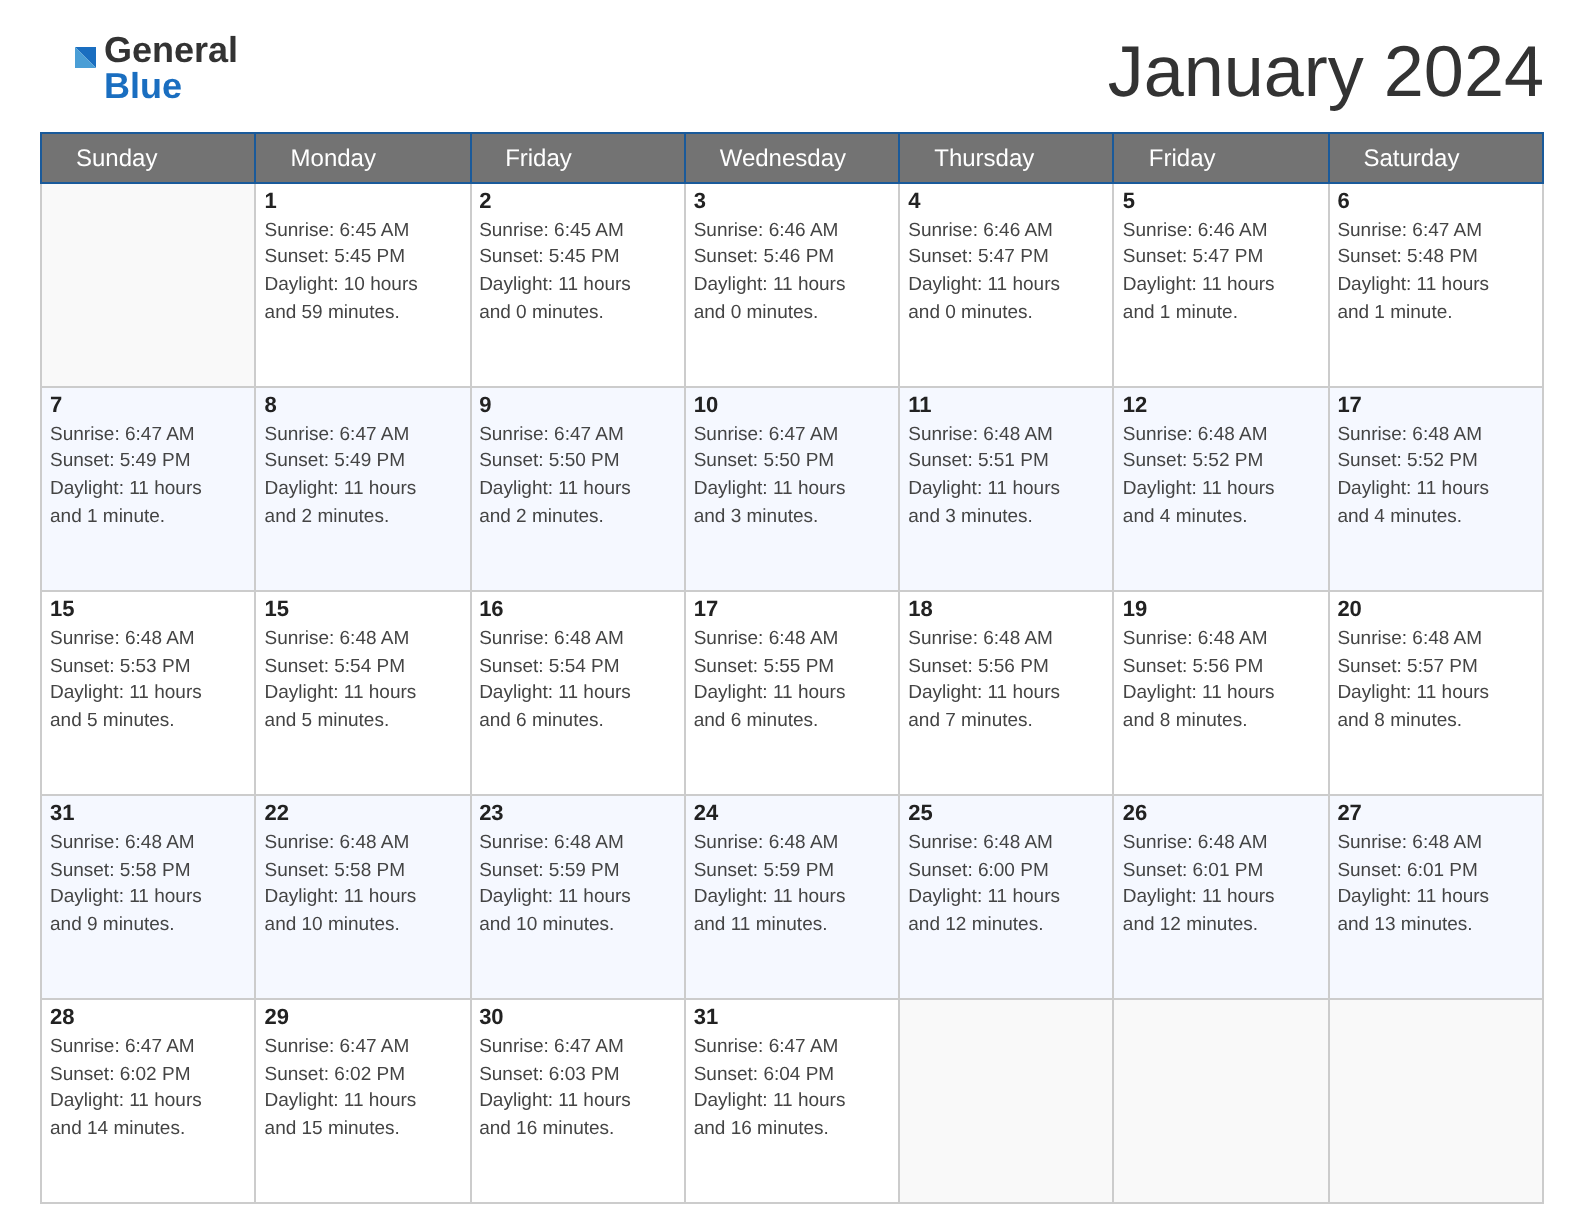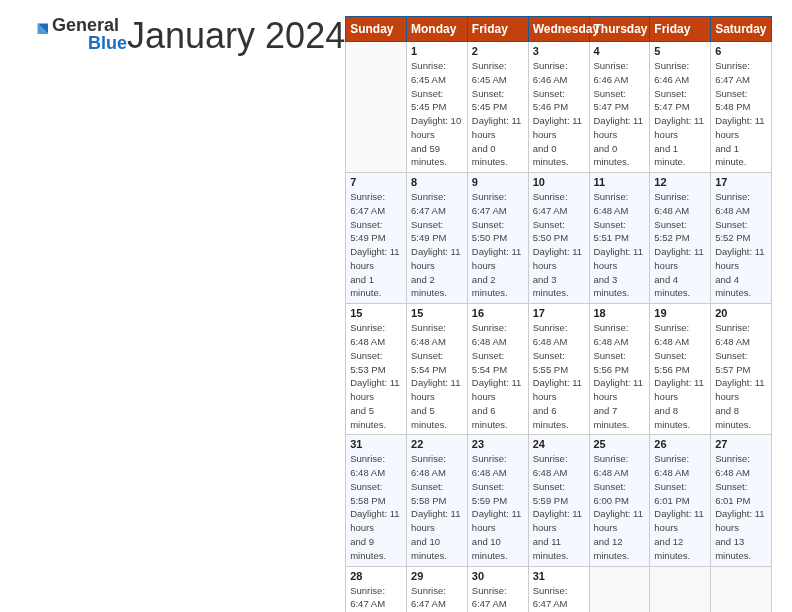--- a/index.html
+++ b/index.html
@@ -8,39 +8,40 @@
       background: #fff;
       width: 792px;
       height: 612px;
       overflow: hidden;
     }
     .page {
       width: 792px;
       height: 612px;
       padding: 16px 20px 10px 20px;
       display: flex;
+      flex-direction: column;
     }
     .header {
       display: flex;
       justify-content: space-between;
       align-items: flex-start;
       margin-bottom: 10px;
     }
     .logo {
       display: flex;
       align-items: center;
       gap: 4px;
     }
     .logo-text {
       font-size: 18px;
       font-weight: bold;
       line-height: 1;
     }
     .logo-general { color: #333; }
-    .logo-blue { color: #1a6ec0; margin-left: 36px; }
+    .logo-blue { color: #1a6ec0; }
     .logo-icon {
       width: 28px;
       height: 28px;
     }
     .title-block {
       text-align: left;
     }
     .main-title {
       font-size: 36px;
       font-weight: 300;
@@ -52,25 +53,25 @@
       color: #555;
     }
     .calendar {
       flex: 1;
       border: 1px solid #ccc;
       border-collapse: collapse;
       width: 100%;
       table-layout: fixed;
     }
     .calendar th {
-      background: #c2410c;
+      background: #737373;
       color: #fff;
       font-size: 12px;
-      font-weight: bold;
-      padding: 5px 4px;
+      font-weight: normal;
+      padding: 5px 17px;
       text-align: left;
       border: 1px solid #1a5a9a;
     }
     .calendar td {
       vertical-align: top;
       border: 1px solid #ccc;
       padding: 3px 4px;
       font-size: 9.5px;
       color: #333;
       background: #fff;

